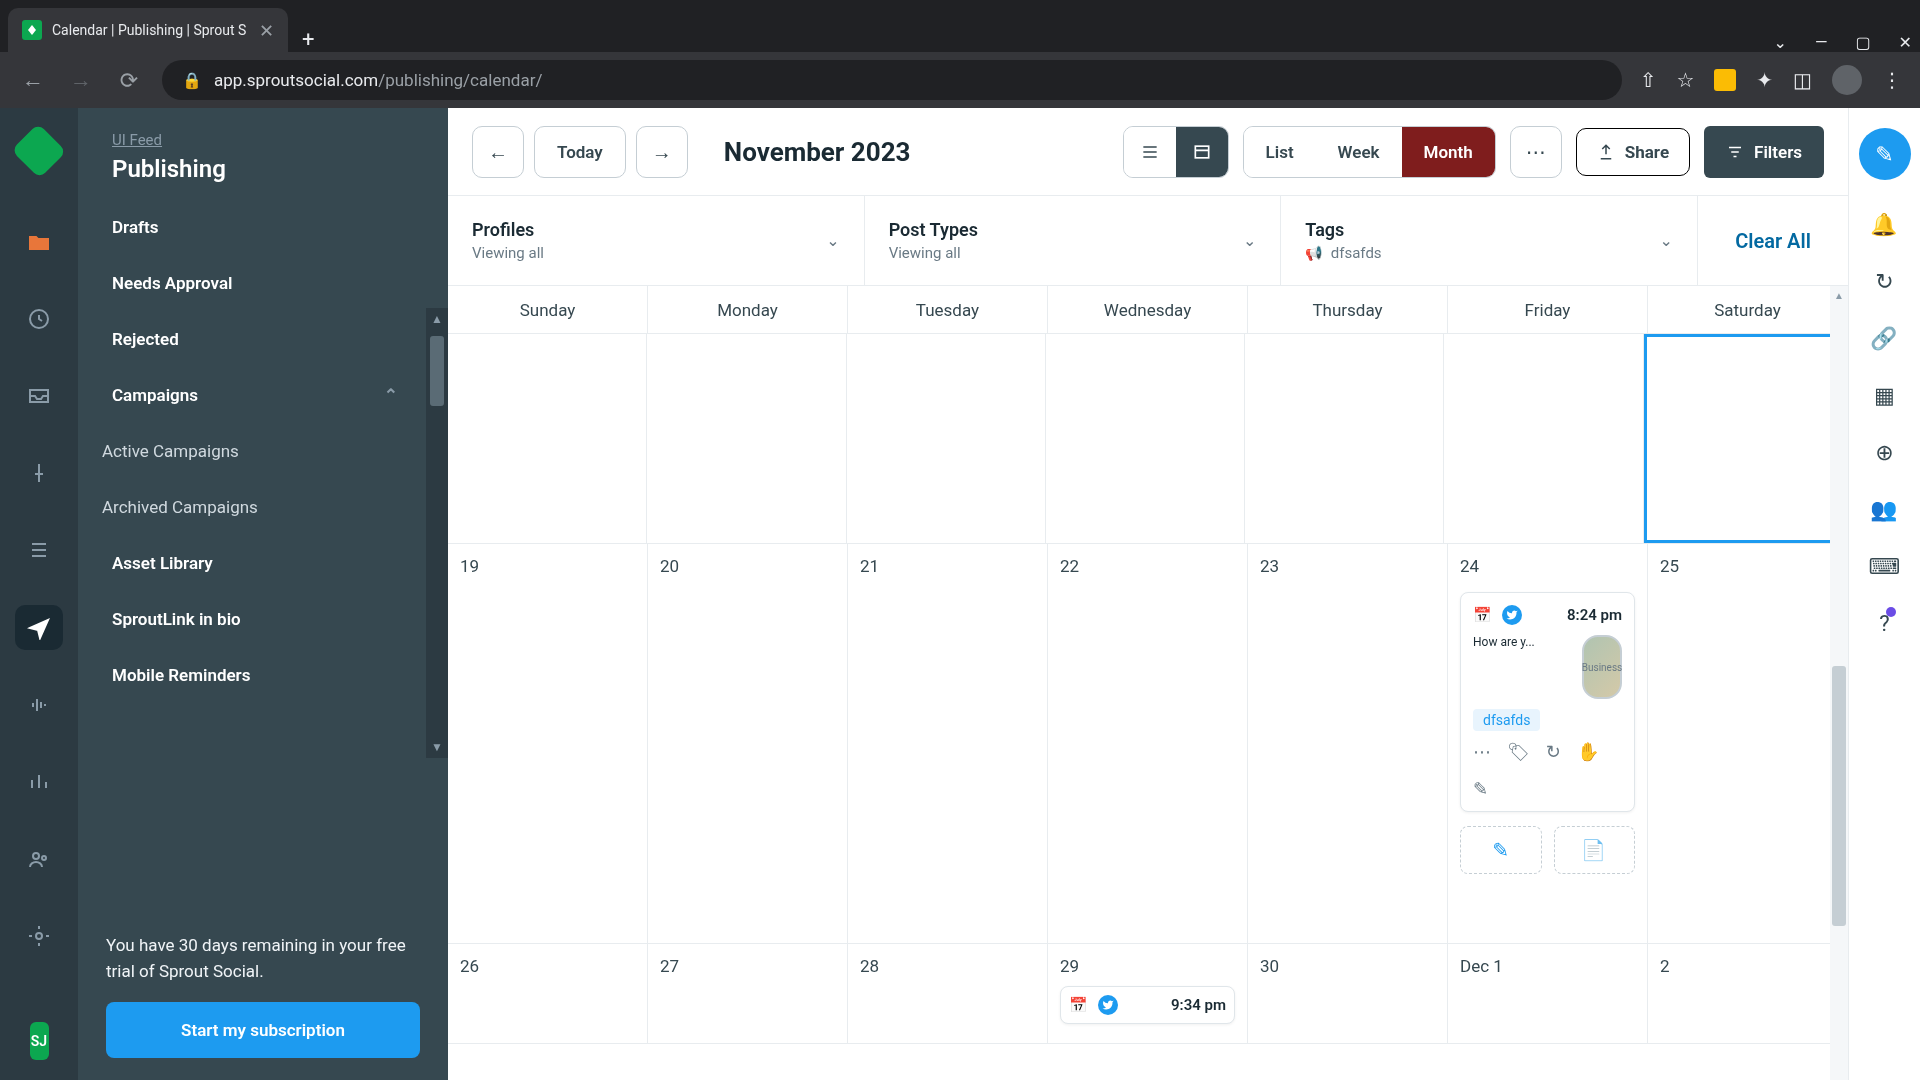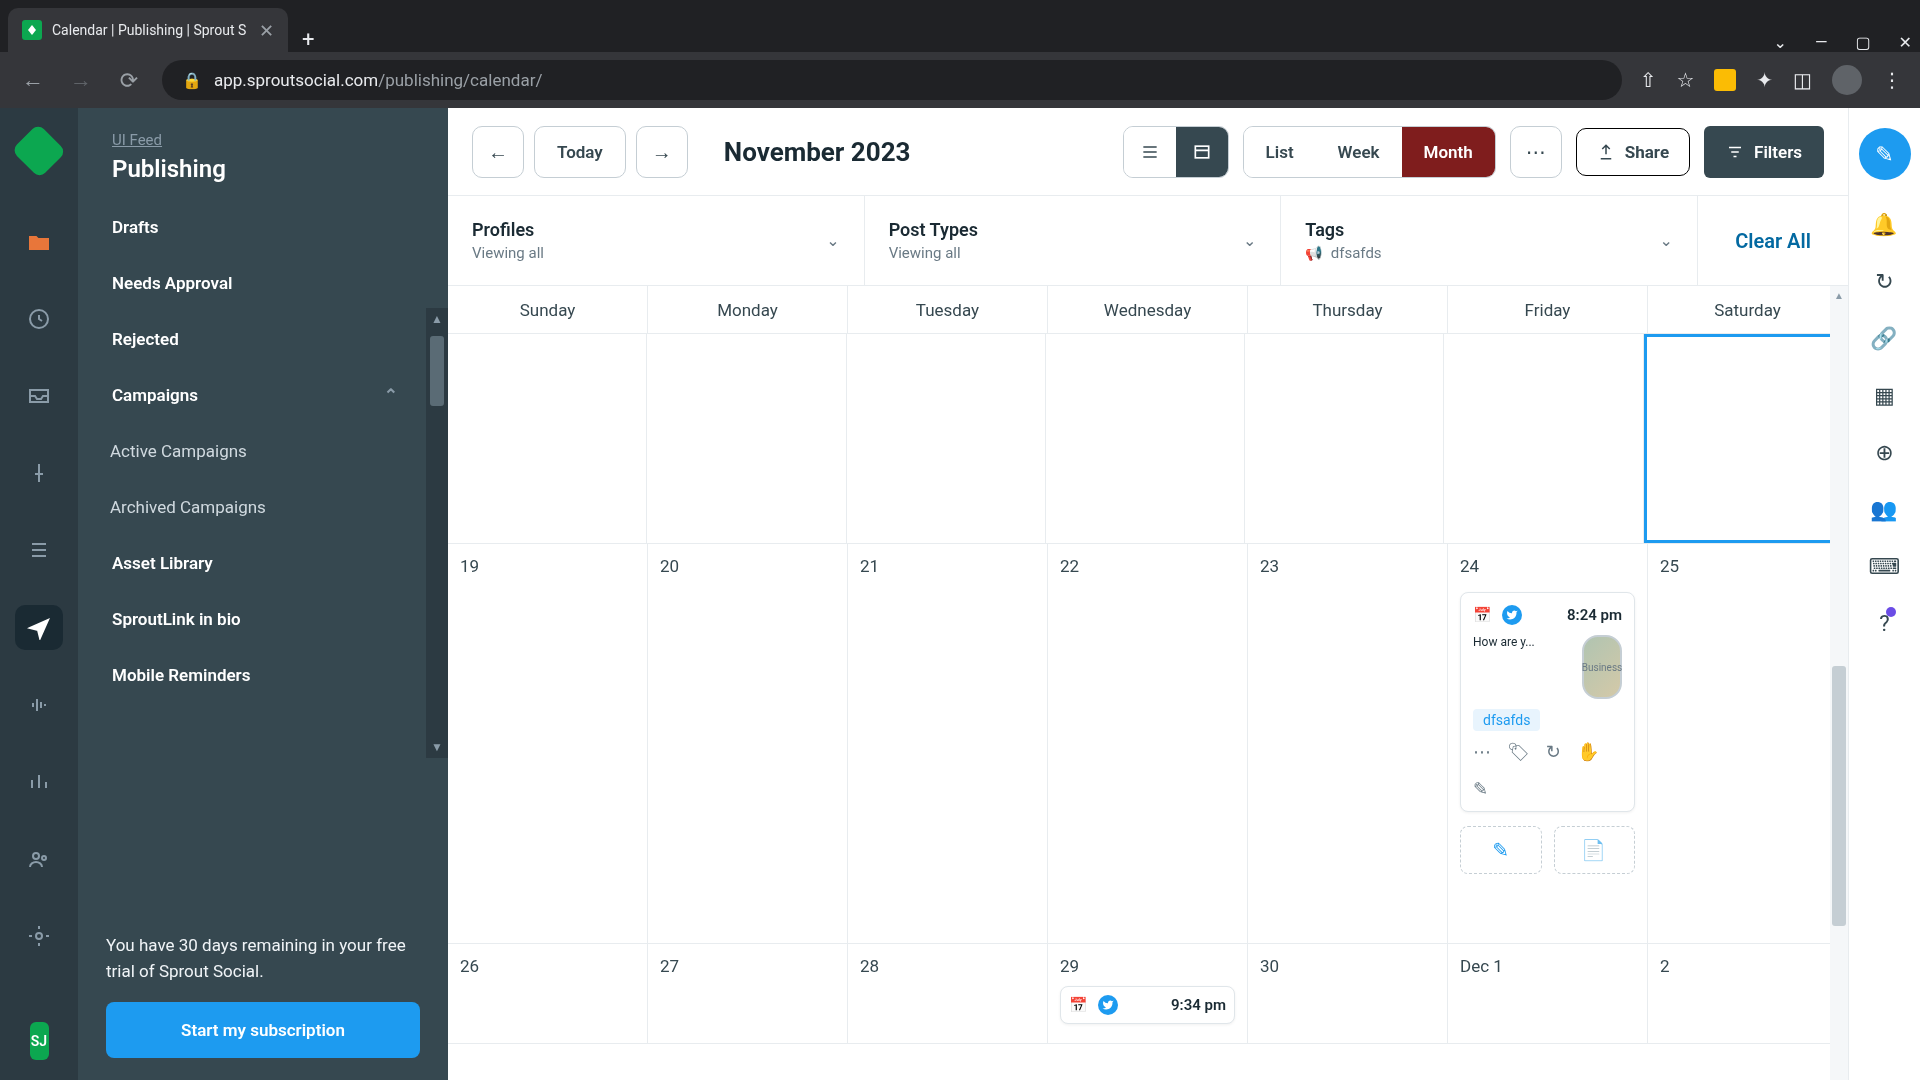--- a/index.html
+++ b/index.html
@@ -42,21 +42,21 @@
 .rail-spacer{flex:1}
 .rail-avatar{width:19px;height:40px;background:#0ca750;border-radius:6px;display:flex;align-items:center;justify-content:center;color:#fff;font-size:14px;font-weight:600;margin-bottom:20px}
 
 
 .sidebar{width:370px;background:#364850;display:flex;flex-direction:column;position:relative}
 .sidebar-header{padding:22px 34px 16px}
 .sidebar-breadcrumb{color:#8a9ba8;font-size:15px;text-decoration:underline}
 .sidebar-title{color:#fff;font-size:24px;font-weight:600;margin-top:6px}
 .sidebar-nav{flex:1;overflow:auto;padding-right:16px;position:relative}
 .sidebar-item{padding:18px 34px;color:#fff;font-size:17px;font-weight:600;cursor:pointer;display:flex;align-items:center;justify-content:space-between}
-.sidebar-item.sub{font-weight:400;padding-left:32px;color:#d0d9df}
+.sidebar-item.sub{font-weight:400;padding-left:24px;color:#d0d9df}
 .sidebar-chevron{color:#8a9ba8}
 .sidebar-footer{padding:22px 28px}
 .trial-text{color:#f0f4f7;font-size:17px;line-height:1.5;margin-bottom:18px}
 .subscribe-btn{width:100%;background:#1d9bf0;color:#fff;border:none;border-radius:8px;padding:18px;font-size:17px;font-weight:600;cursor:pointer}
 
 .sidebar-scrollbar{position:absolute;right:0;top:200px;width:22px;height:450px;background:#2c3a42;display:flex;flex-direction:column;align-items:center;padding:4px 0}
 .scroll-arrow{color:#8a9ba8;font-size:12px;cursor:pointer}
 .scroll-thumb{background:#5a6b75;width:14px;flex:0 0 70px;margin-top:10px;border-radius:3px}
 
 

